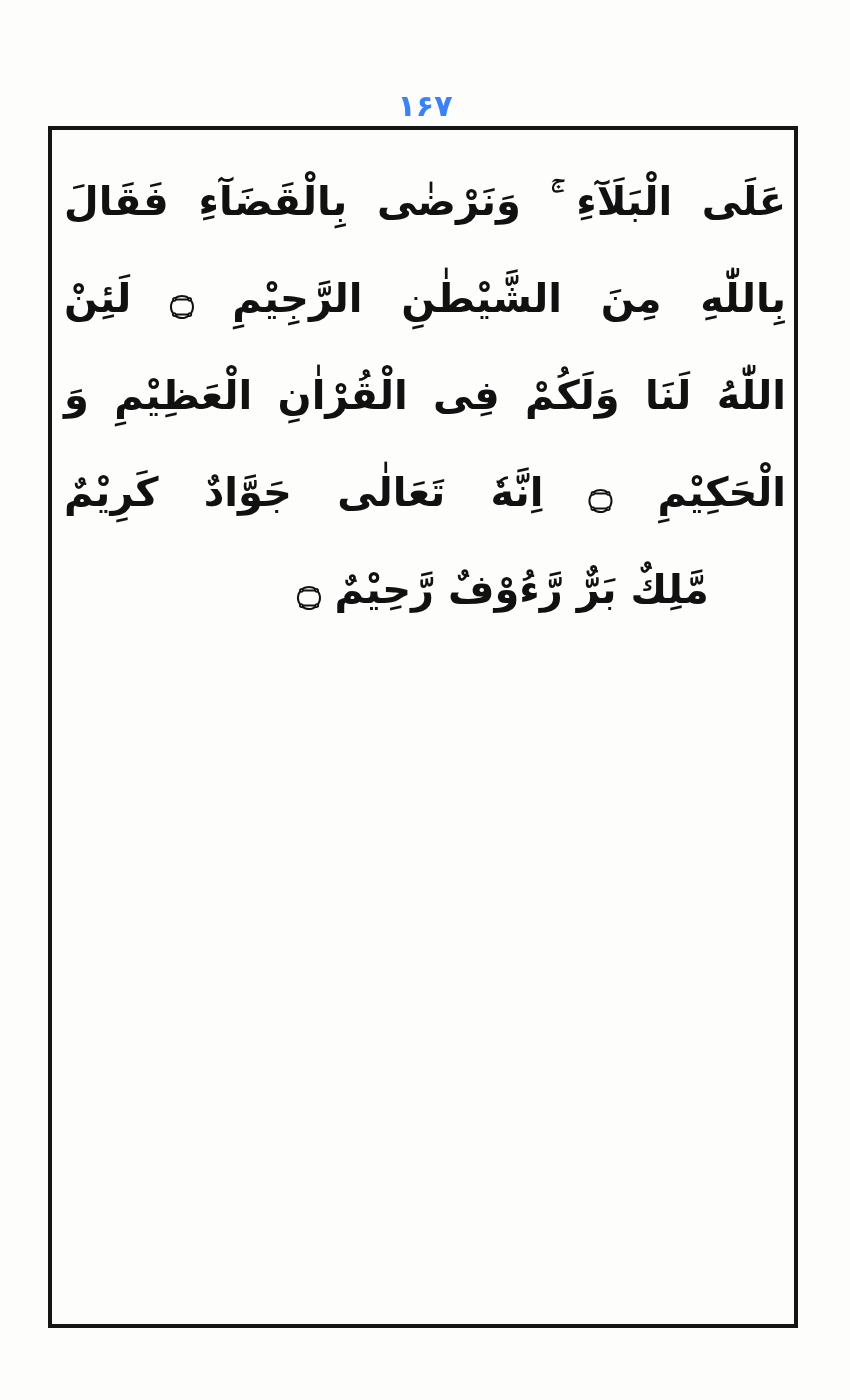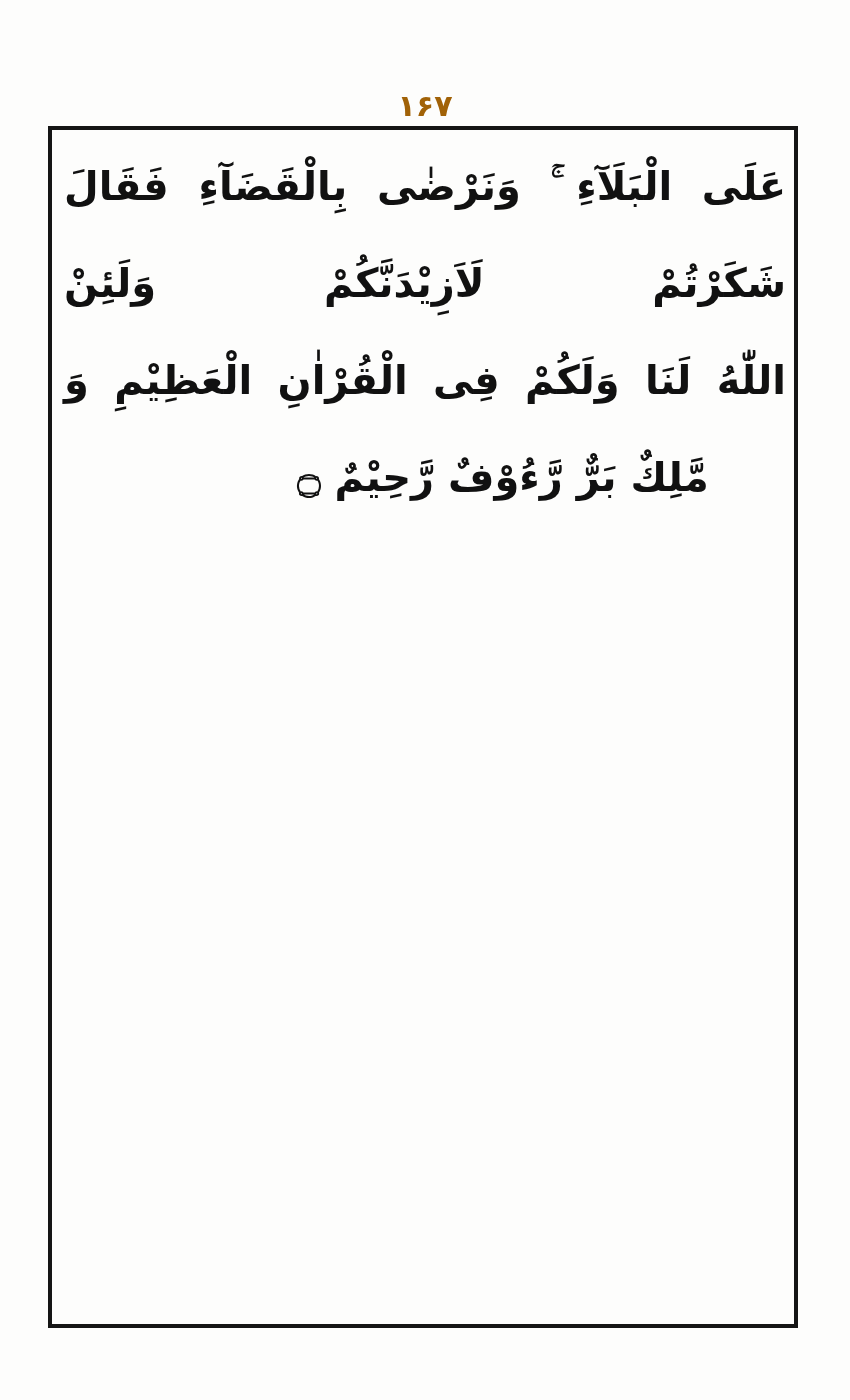--- a/index.html
+++ b/index.html
@@ -19,35 +19,35 @@
     .page-number {
       position: absolute;
       top: 88px;
       left: 0;
       width: 850px;
       text-align: center;
       font-family: "DejaVu Sans", sans-serif;
       font-size: 30px;
       font-weight: bold;
       line-height: 36px;
-      color: #a16207;
+      color: #3b82f6;
     }
     .frame {
       position: absolute;
       left: 48px;
       top: 126px;
       width: 750px;
       height: 1202px;
       border: 4px solid #151515;
       box-sizing: border-box;
     }
     .text-block {
       position: absolute;
       left: 60px;
-      top: 138px;
+      top: 153px;
       width: 730px;
       direction: rtl;
     }
     .line {
       direction: rtl;
       text-align: justify;
       text-align-last: justify;
       font-family: "DejaVu Sans", sans-serif;
       font-weight: bold;
       font-size: 40px;
@@ -65,16 +65,17 @@
   </style>
 </head>
 <body>
 
 <div class="page-number">۱۶۷</div>
 
 <div class="frame"></div>
 
 <div class="text-block">
   <div class="line">عَلَى الْبَلَآءِ ۚ وَنَرْضٰى بِالْقَضَآءِ فَقَالَ</div>
-  <div class="line">شَكَرْتُمْ لَاَزِيْدَنَّكُمْ وَلَئِنْ</div>
+  <div class="line">بِاللّٰهِ مِنَ الشَّيْطٰنِ الرَّجِيْمِ ۝ لَئِنْ</div>
   <div class="line">اللّٰهُ لَنَا وَلَكُمْ فِى الْقُرْاٰنِ الْعَظِيْمِ وَ</div>
+  <div class="line">الْحَكِيْمِ ۝ اِنَّهٗ تَعَالٰى جَوَّادٌ كَرِيْمٌ</div>
   <div class="line last">مَّلِكٌ بَرٌّ رَّءُوْفٌ رَّحِيْمٌ ۝</div>
 </div>
 
 </body></html>

